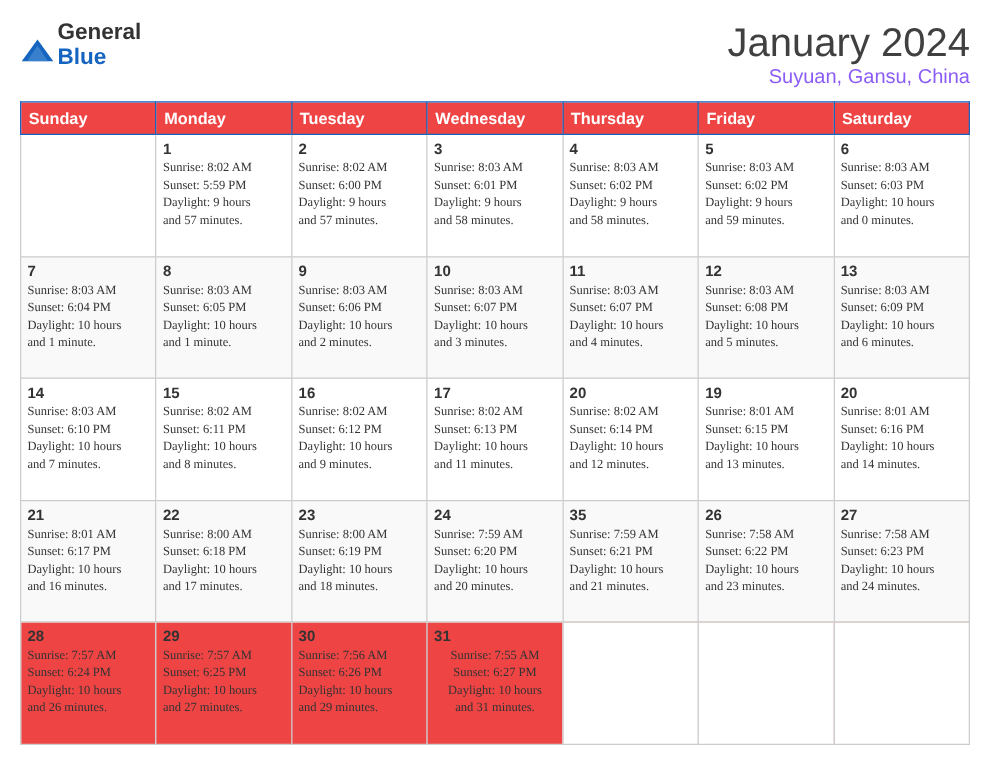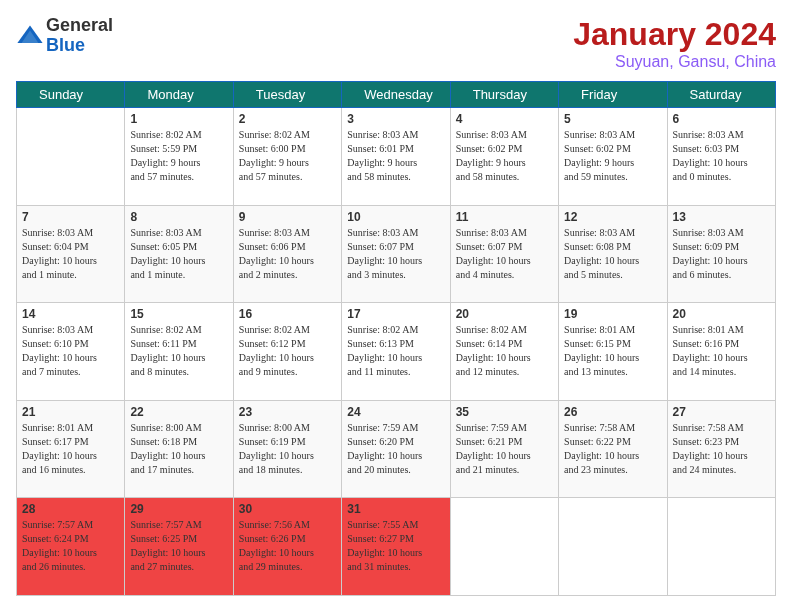--- a/index.html
+++ b/index.html
@@ -18,61 +18,61 @@
       flex-direction: column;
     }
     .header {
       display: flex;
       justify-content: space-between;
       align-items: flex-start;
       margin-bottom: 10px;
     }
     .logo {
       display: flex;
-      align-items: center;
+      align-items: flex-end;
     }
     .logo-text {
       font-size: 18px;
       font-weight: bold;
       line-height: 1.1;
     }
     .logo-general { color: #333; }
     .logo-blue { color: #1565c0; }
     .logo-icon {
       width: 28px;
       height: 28px;
       margin-right: 2px;
     }
     .title-block {
       text-align: right;
     }
     .title-block h1 {
       font-size: 32px;
-      font-weight: bold;
-      color: #b91c1c;
+      font-weight: normal;
+      color: #404040;
     }
     .title-block h2 {
       font-size: 16px;
       font-weight: normal;
       color: #8b5cf6;
     }
     .calendar {
       flex: 1;
       border: 1px solid #ccc;
       border-collapse: collapse;
       width: 100%;
       table-layout: fixed;
     }
     .calendar th {
-      background-color: #0f766e;
+      background-color: #ef4444;
       color: white;
       text-align: left;
-      padding: 5px 22px;
+      padding: 5px 6px;
       font-size: 13px;
-      font-weight: normal;
+      font-weight: bold;
       border: 1px solid #1565c0;
     }
     .calendar td {
       vertical-align: top;
       padding: 4px 5px;
       border: 1px solid #ccc;
       font-size: 10px;
       color: #333;
       height: 80px;
       width: calc(100% / 7);
@@ -345,21 +345,21 @@
           </td>
           <td>
             <span class="day-num">30</span>
             <div class="day-info" style="white-space: pre-wrap;">Sunrise: 7:56 AM
 Sunset: 6:26 PM
 Daylight: 10 hours
 and 29 minutes.</div>
           </td>
           <td>
             <span class="day-num">31</span>
-            <div class="day-info" style="white-space: pre-wrap;">Sunrise: 7:55 AM
+            <div class="day-info" style="white-space: pre-wrap; text-align: center;">Sunrise: 7:55 AM
 Sunset: 6:27 PM
 Daylight: 10 hours
 and 31 minutes.</div>
           </td>
           <td class="empty"></td>
           <td class="empty"></td>
           <td class="empty"></td>
         </tr>
       </tbody>
   </table>

